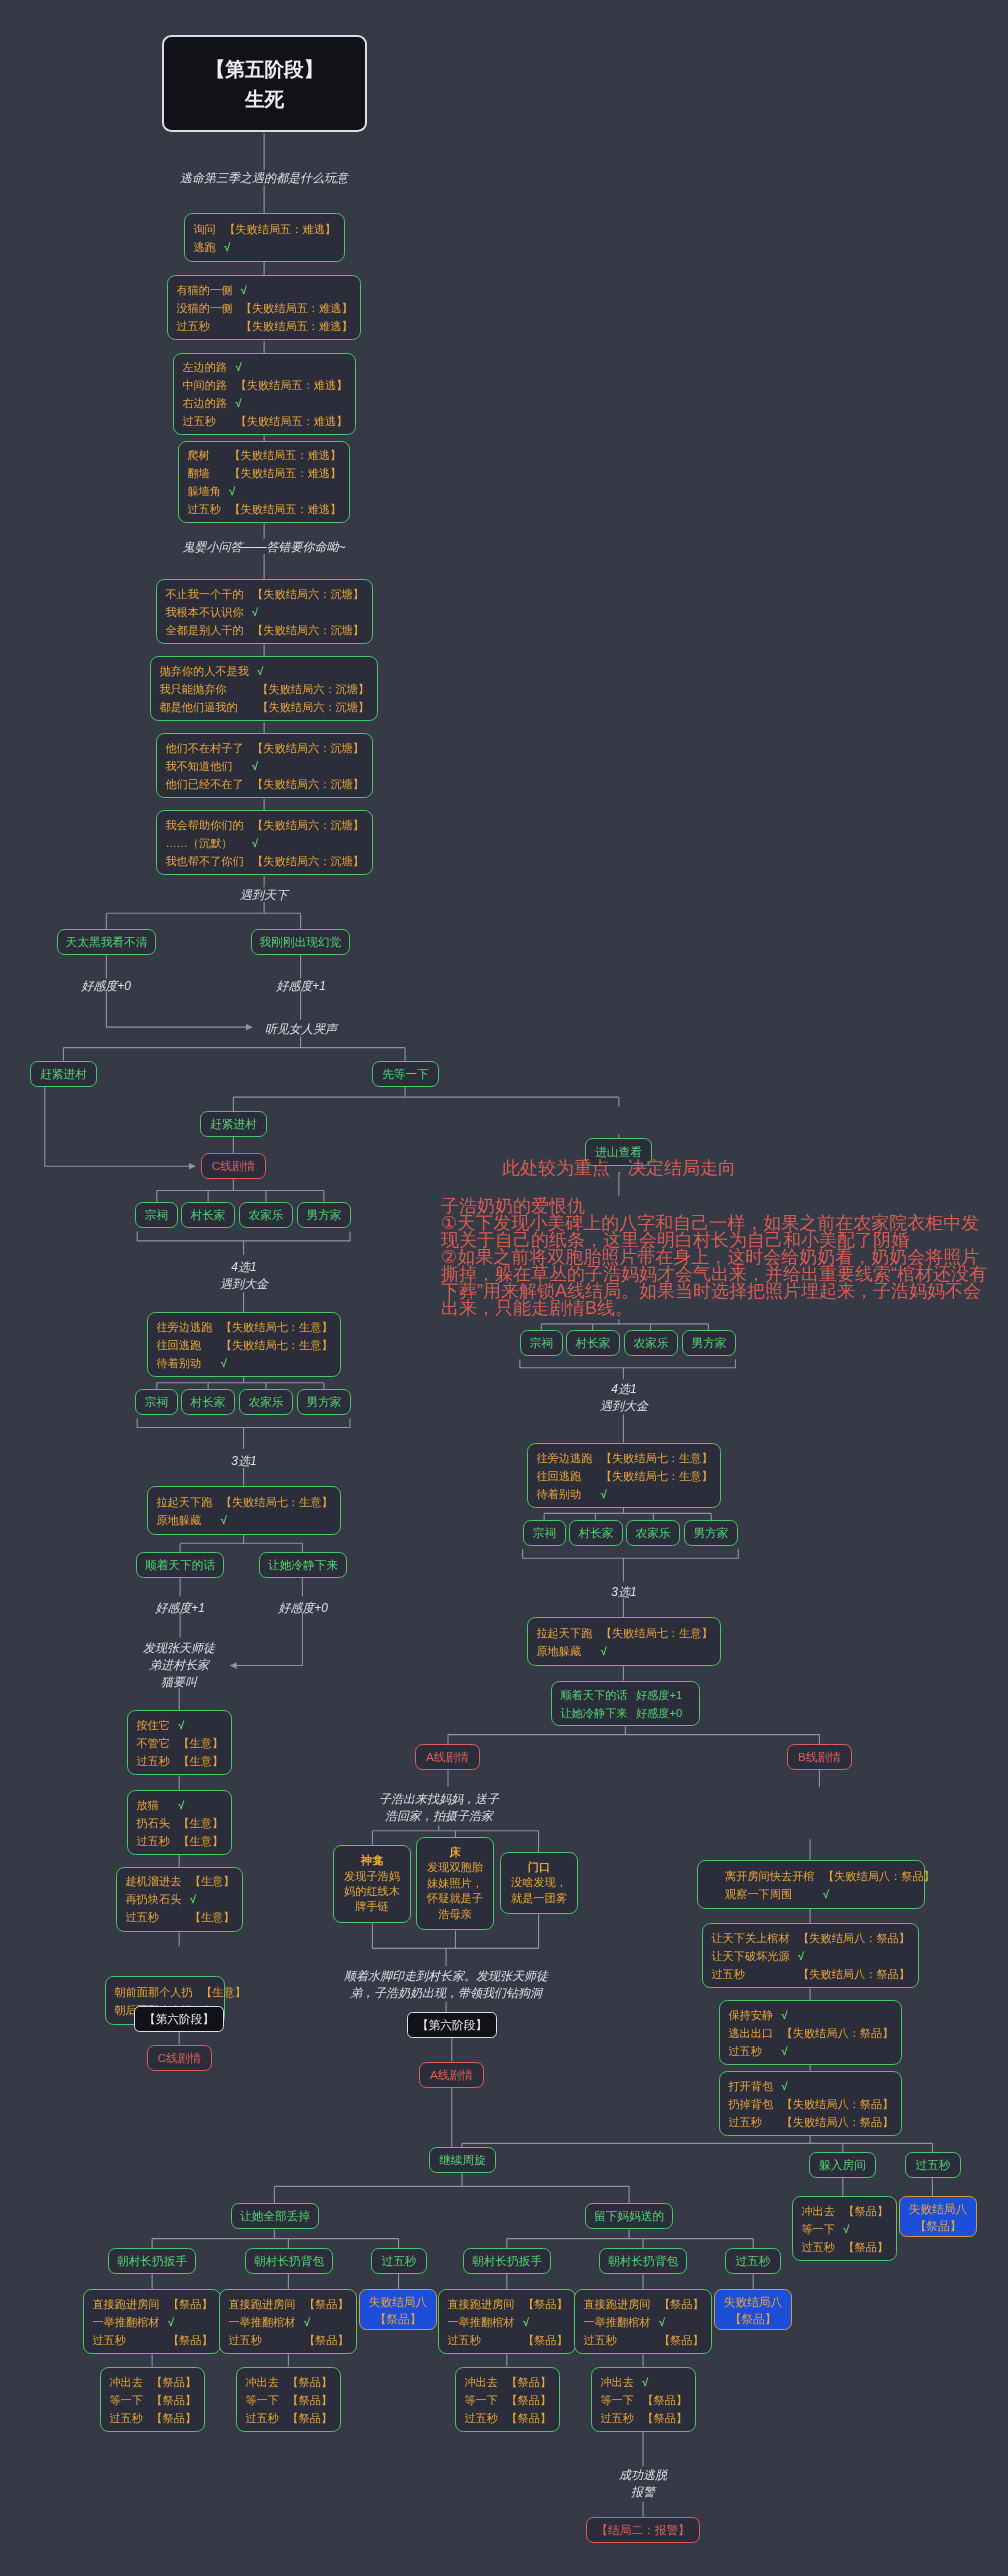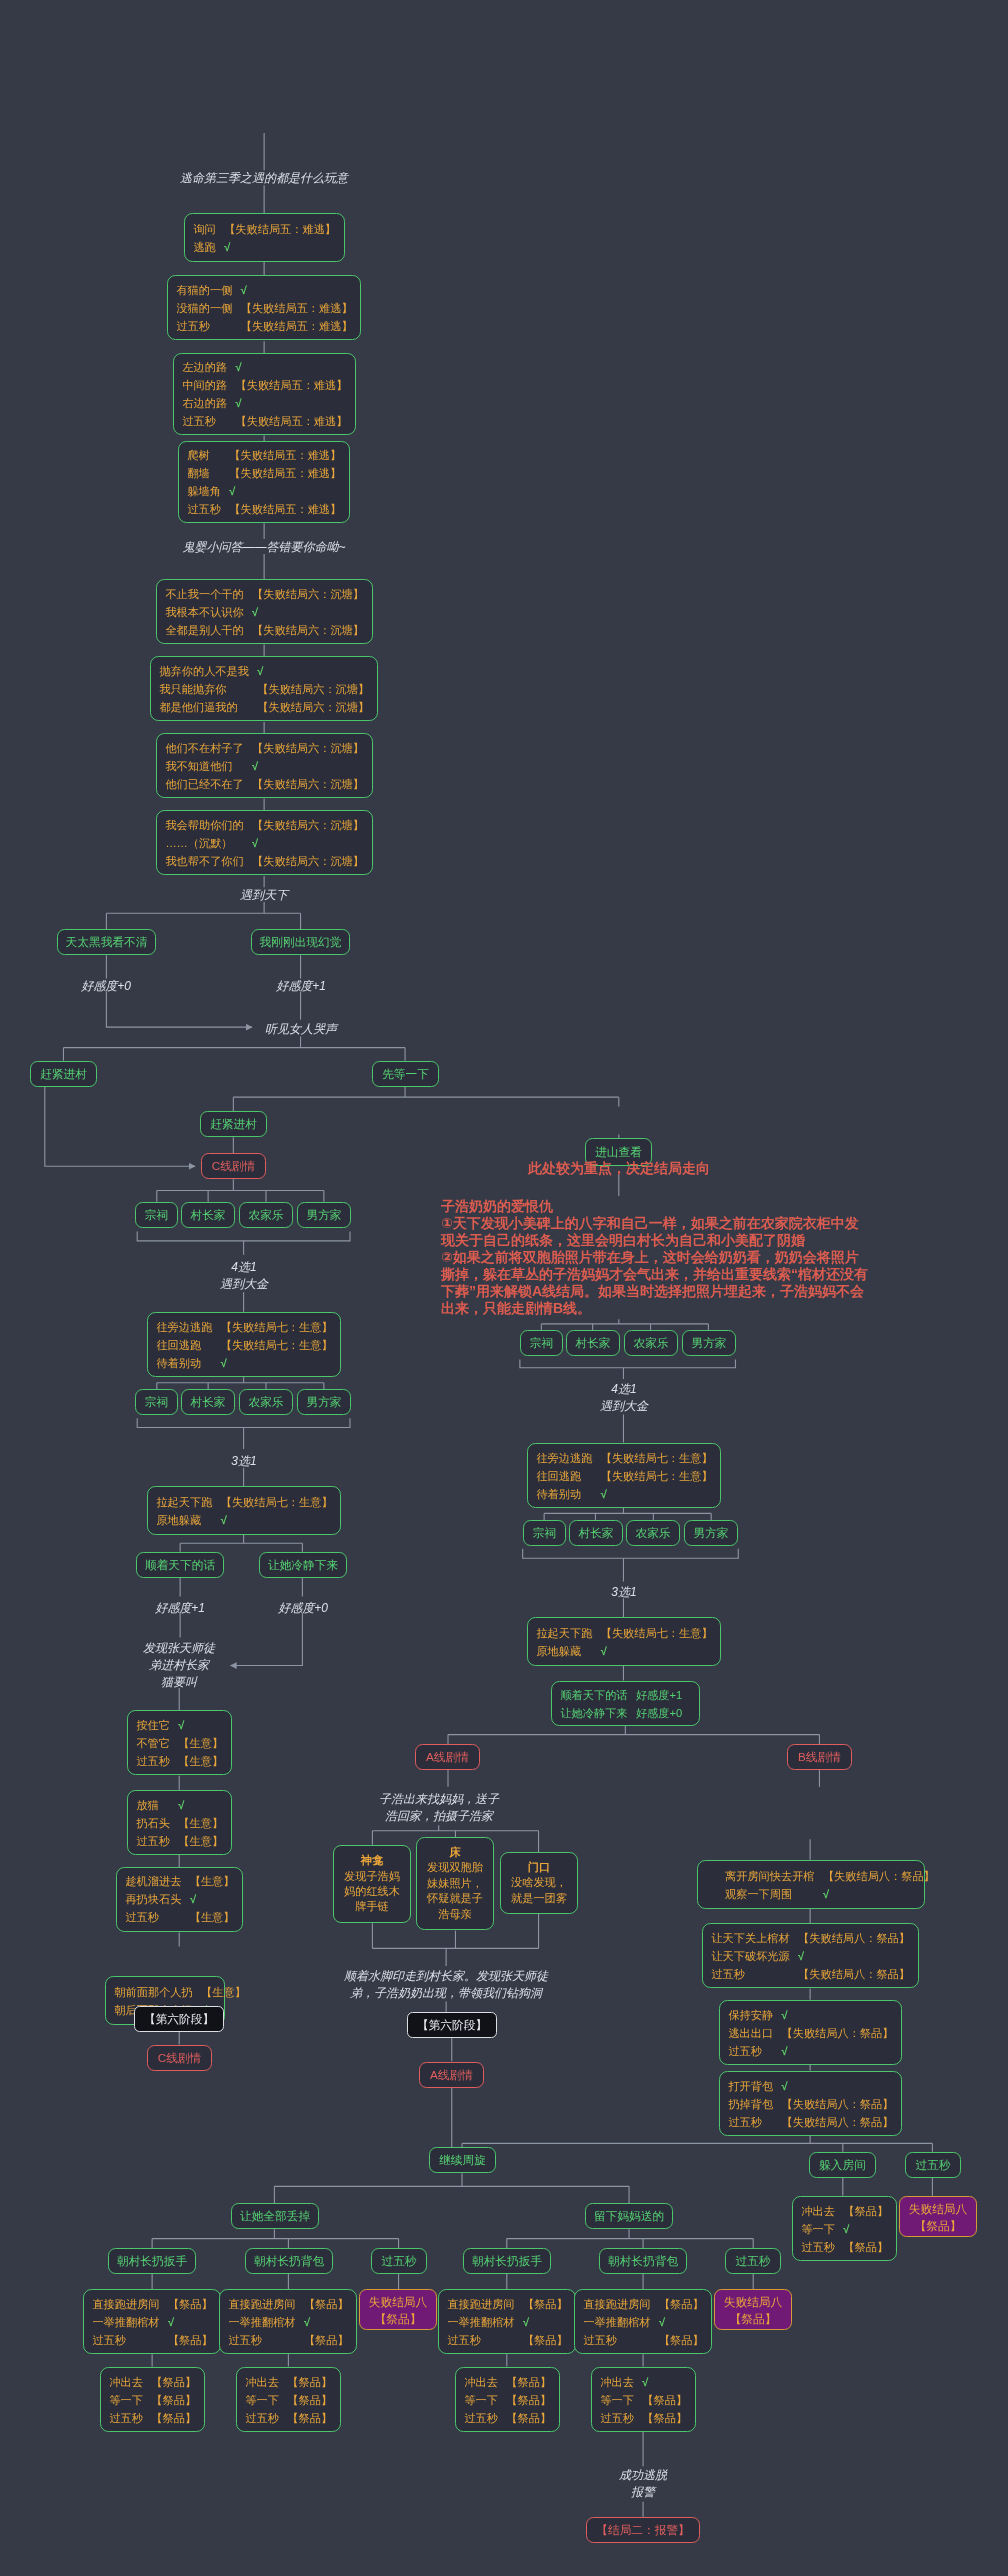--- a/index.html
+++ b/index.html
@@ -15,29 +15,29 @@
   .options .lbl{color:#eaa63a;}
   .options .res{color:#eaa63a;}
   .options .chk{color:#5fd068;font-weight:bold;}
   .options.green .lbl,.options.green .res{color:#55d273;}
   .labelbox{background:#2b2e3a;border:1.5px solid #4cc76c;border-radius:7.5px;
     color:#55d273;font-size:11.7px;display:flex;align-items:center;justify-content:center;
     white-space:nowrap;}
   .redbox{background:#2b2e3a;border:1.5px solid #e05e5e;border-radius:7.5px;
     color:#e05e5e;font-size:11.7px;display:flex;align-items:center;justify-content:center;
     white-space:nowrap;}
-  .orangebox{background:#701a75;border:1.5px solid #d79a36;border-radius:7.5px;
+  .orangebox{background:#1d4ed8;border:1.5px solid #d79a36;border-radius:7.5px;
     color:#eaa63a;font-size:11.7px;line-height:17px;display:flex;flex-direction:column;
     align-items:center;justify-content:center;white-space:nowrap;text-align:center;}
   .stage{background:#101218;border:1.7px solid #dcdee4;border-radius:5.6px;color:#eceef3;
     font-size:11.7px;display:flex;flex-direction:column;align-items:center;justify-content:center;
     white-space:nowrap;}
   .stage.big{font-size:19.6px;font-weight:bold;line-height:30px;border-radius:9.3px;border-width:2.3px;}
   .textnode{color:#dde0e8;font-size:12px;line-height:17px;text-align:center;white-space:nowrap;font-style:italic;}
-  .notenode{color:#dc5c50;font-size:14px;line-height:17px;text-align:left;white-space:nowrap;font-weight:bold;}
+  .notenode{color:#dc5c50;font-size:18px;line-height:17px;text-align:left;white-space:nowrap;}
   .notenode.centered{text-align:center;}
   .titled{background:#2b2e3a;border:1.5px solid #4cc76c;border-radius:8.4px;color:#eaa63a;
     font-size:11.2px;line-height:15.4px;text-align:center;display:flex;flex-direction:column;
     align-items:center;justify-content:center;white-space:nowrap;}
   .titled .ttl{font-weight:bold;}
 </style>
 </head>
 <body>
 
 <div id="canvas">
@@ -179,20 +179,24 @@
       <polyline points="543,2436 543,2452" class="edge"></polyline>
       <polyline points="689,2436 689,2452" class="edge"></polyline>
       <polyline points="807,2436 807,2452" class="edge"></polyline>
       <polyline points="163,2522 163,2535" class="edge"></polyline>
       <polyline points="309,2522 309,2535" class="edge"></polyline>
       <polyline points="543,2522 543,2535" class="edge"></polyline>
       <polyline points="689,2522 689,2535" class="edge"></polyline>
       <polyline points="689,2605 689,2642" class="edge"></polyline>
       <polyline points="689,2680 689,2696" class="edge"></polyline>
     </svg>
+    <div class="node stage big" style="left: 162px; top: 35px; width: 205px; height: 97px;">
+      <div>【第五阶段】</div>
+      <div>生死</div>
+    </div>
     <div class="node textnode" style="left: 264px; transform: translateX(-50%); top: 170px;">
       <div>逃命第三季之遇的都是什么玩意</div>
     </div>
     <div class="node options" style="left: 184px; top: 213px; width: 161px; height: 49px;">
       <span class="lbl">询问</span>
       <span class="res">【失败结局五：难逃】</span>
       <span class="lbl">逃跑</span>
       <span class="res chk">√</span>
     </div>
     <div class="node options" style="left: 167px; top: 275px; width: 194px; height: 65px;">

